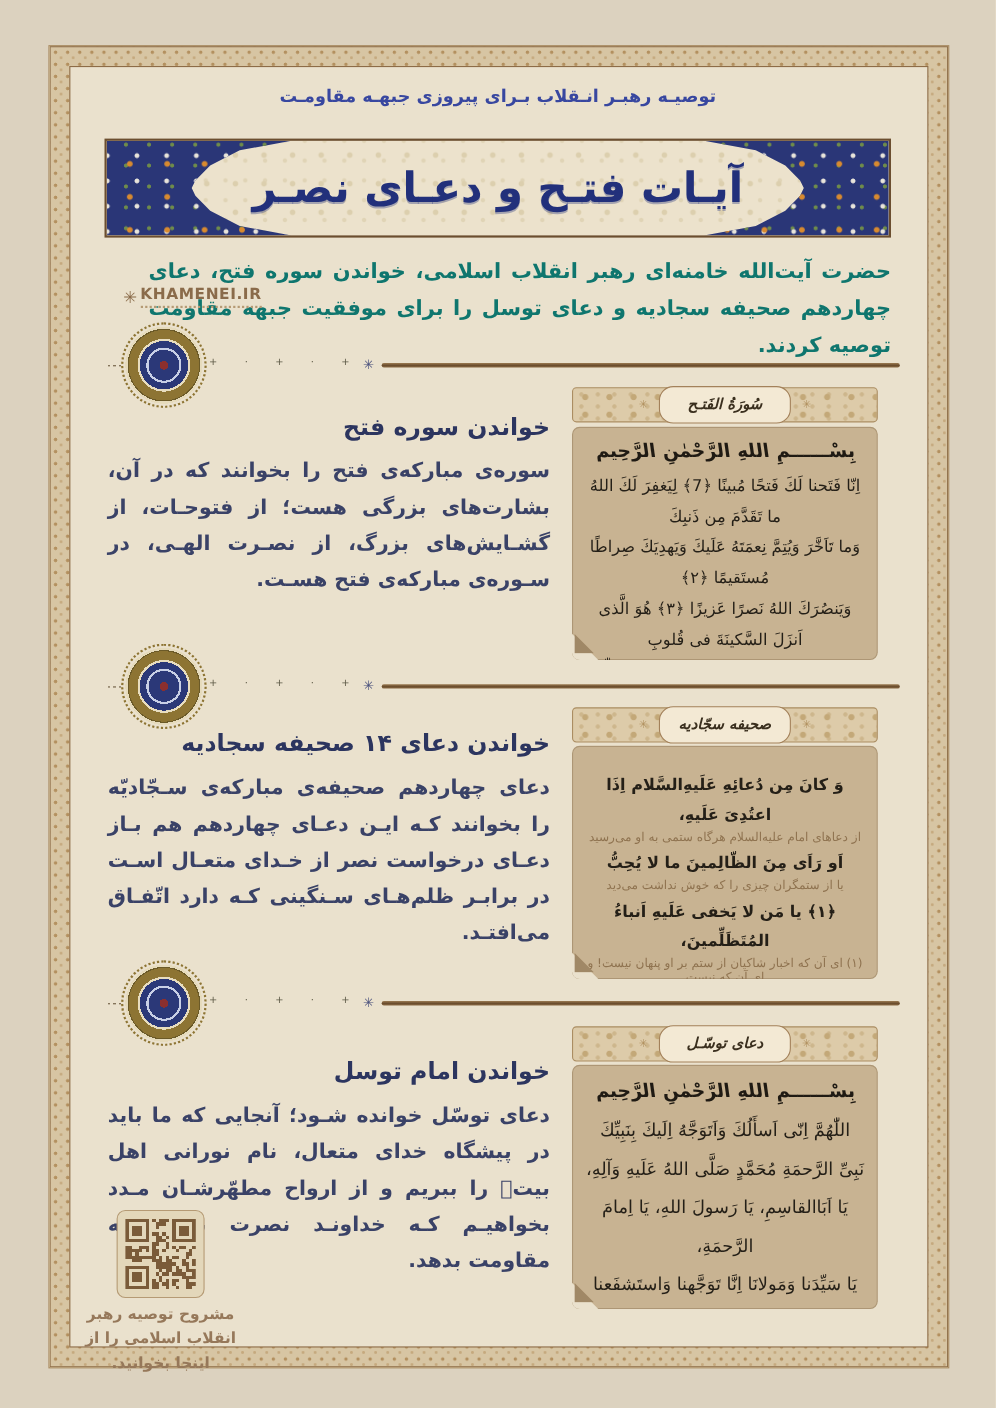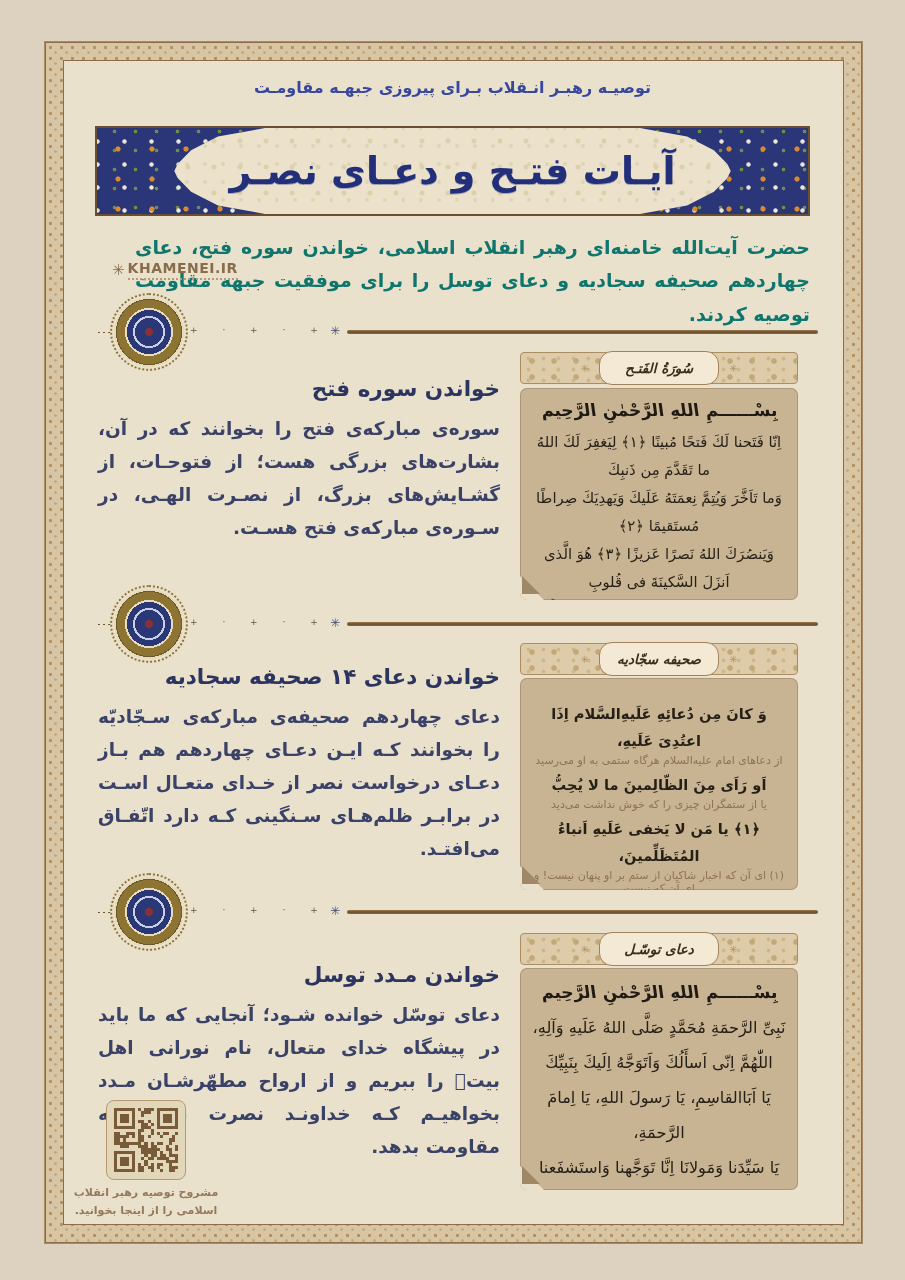--- a/index.html
+++ b/index.html
@@ -165,21 +165,21 @@
   .card-subline { font-size:11px; line-height:13px; color:#8f7350; margin-bottom:4px; }
   
   .qr {
     position:absolute; left:106px; top:1100px; width:80px; height:80px;
     background:#e3d7ba; border:1px solid #b59a74; border-radius:8px; padding:7px;
   }
   .qr svg { width:100%; height:100%; }
   .qr-caption {
     position:absolute; left:70px; top:1184px; width:152px;
     direction:rtl; text-align:center;
-    font-size:11px; font-weight:600; color:#96785a; line-height:1.6;
+    font-size:14px; font-weight:600; color:#96785a; line-height:1.6;
   }
 </style>
 </head>
 <body>
 
 <div class="frame"></div>
 <div class="inner"></div>
 
 <div class="subtitle">توصیـه رهبـر انـقلاب بـرای پیروزی جبهـه مقاومـت</div>
 <div class="band">
@@ -218,33 +218,33 @@
 
 <div class="sect-col" style="top:376px">
   <div class="sect-heading">خواندن سوره فتح</div>
   <div class="sect-body">سوره‌ی مبارکه‌ی فتح را بخوانند که در آن، بشارت‌های بزرگی هست؛ از فتوحـات، از گشـایش‌های بزرگ، از نصـرت الهـی، در سـوره‌ی مبارکه‌ی فتح هسـت.</div>
 </div>
 <div class="sect-col" style="top:664px">
   <div class="sect-heading">خواندن دعای ۱۴ صحیفه سجادیه</div>
   <div class="sect-body">دعای چهاردهم صحیفه‌ی مبارکه‌ی سـجّادیّه را بخوانند کـه ایـن دعـای چهاردهم هم بـاز دعـای درخواست نصر از خـدای متعـال اسـت در برابـر ظلم‌هـای سـنگینی کـه دارد اتّفـاق می‌افتـد.</div>
 </div>
 <div class="sect-col" style="top:962px">
-  <div class="sect-heading">خواندن مـدد توسل</div>
+  <div class="sect-heading">خواندن امام توسل</div>
   <div class="sect-body">دعای توسّل خوانده شـود؛ آنجایی که ما باید در پیشگاه خدای متعال، نام نورانی اهل بیتؑ را ببریم و از ارواح مطهّرشـان مـدد بخواهیـم کـه خداونـد نصرت بـه جبهه مقاومت بدهد.</div>
 </div>
 
 <div class="card-header" style="top:352px">
   <span class="cart-flower">✳</span>
   <span class="cartouche">سُورَةُ الفَتـح</span>
   <span class="cart-flower">✳</span>
 </div>
 <div class="card-body card1" style="top:388px; height:212px; padding:4px 12px;">
   <div class="bismillah">بِسْــــــمِ اللهِ الرَّحْمٰنِ الرَّحِيم</div>
   <div>
-      <div class="card-line">اِنّا فَتَحنا لَكَ فَتحًا مُبينًا ﴿۱﴾ لِيَغفِرَ لَكَ اللهُ ما تَقَدَّمَ مِن ذَنبِكَ</div>
+      <div class="card-line">اِنّا فَتَحنا لَكَ فَتحًا مُبينًا ﴿7﴾ لِيَغفِرَ لَكَ اللهُ ما تَقَدَّمَ مِن ذَنبِكَ</div>
       <div class="card-line">وَما تَاَخَّرَ وَيُتِمَّ نِعمَتَهُ عَلَيكَ وَيَهدِيَكَ صِراطًا مُستَقيمًا ﴿۲﴾</div>
       <div class="card-line">وَيَنصُرَكَ اللهُ نَصرًا عَزيزًا ﴿۳﴾ هُوَ الَّذی اَنزَلَ السَّكينَةَ فی قُلوبِ</div>
       <div class="card-line">المُؤمِنينَ لِيَزدادوا ايمانًا مَعَ ايمانِهِم وَلِلّٰهِ جُنودُ السَّماواتِ</div>
     </div>
 </div>
 
 <div class="card-header" style="top:643px">
   <span class="cart-flower">✳</span>
   <span class="cartouche">صحیفه سجّادیه</span>
   <span class="cart-flower">✳</span>
@@ -262,22 +262,22 @@
 </div>
 
 <div class="card-header" style="top:933px">
   <span class="cart-flower">✳</span>
   <span class="cartouche">دعای توسّـل</span>
   <span class="cart-flower">✳</span>
 </div>
 <div class="card-body card3" style="top:968px; height:222px; padding:6px 12px;">
   <div class="bismillah">بِسْــــــمِ اللهِ الرَّحْمٰنِ الرَّحِيم</div>
   <div>
+      <div class="card-line">اللّٰهُمَّ اِنّی اَسأَلُكَ وَاَتَوَجَّهُ اِلَيكَ بِنَبِيِّكَ</div>
       <div class="card-line">نَبِیِّ الرَّحمَةِ مُحَمَّدٍ صَلَّی اللهُ عَلَيهِ وَآلِهِ،</div>
-      <div class="card-line">اللّٰهُمَّ اِنّی اَسأَلُكَ وَاَتَوَجَّهُ اِلَيكَ بِنَبِيِّكَ</div>
       <div class="card-line">يَا اَبَاالقاسِمِ، يَا رَسولَ اللهِ، يَا اِمامَ الرَّحمَةِ،</div>
       <div class="card-line">يَا سَيِّدَنا وَمَولانَا اِنَّا تَوَجَّهنا وَاستَشفَعنا</div>
       <div class="card-line">وَتَوَسَّلنا بِكَ اِلَی اللهِ وَقَدَّمناكَ...</div>
     </div>
 </div>
 
 <div class="qr">
   <svg viewBox="0 0 21 21" shape-rendering="crispEdges">
       <rect x="0" y="0" width="7" height="7" fill="#7a5b39"></rect>
       <rect x="1" y="1" width="5" height="5" fill="#e3d7ba"></rect>

